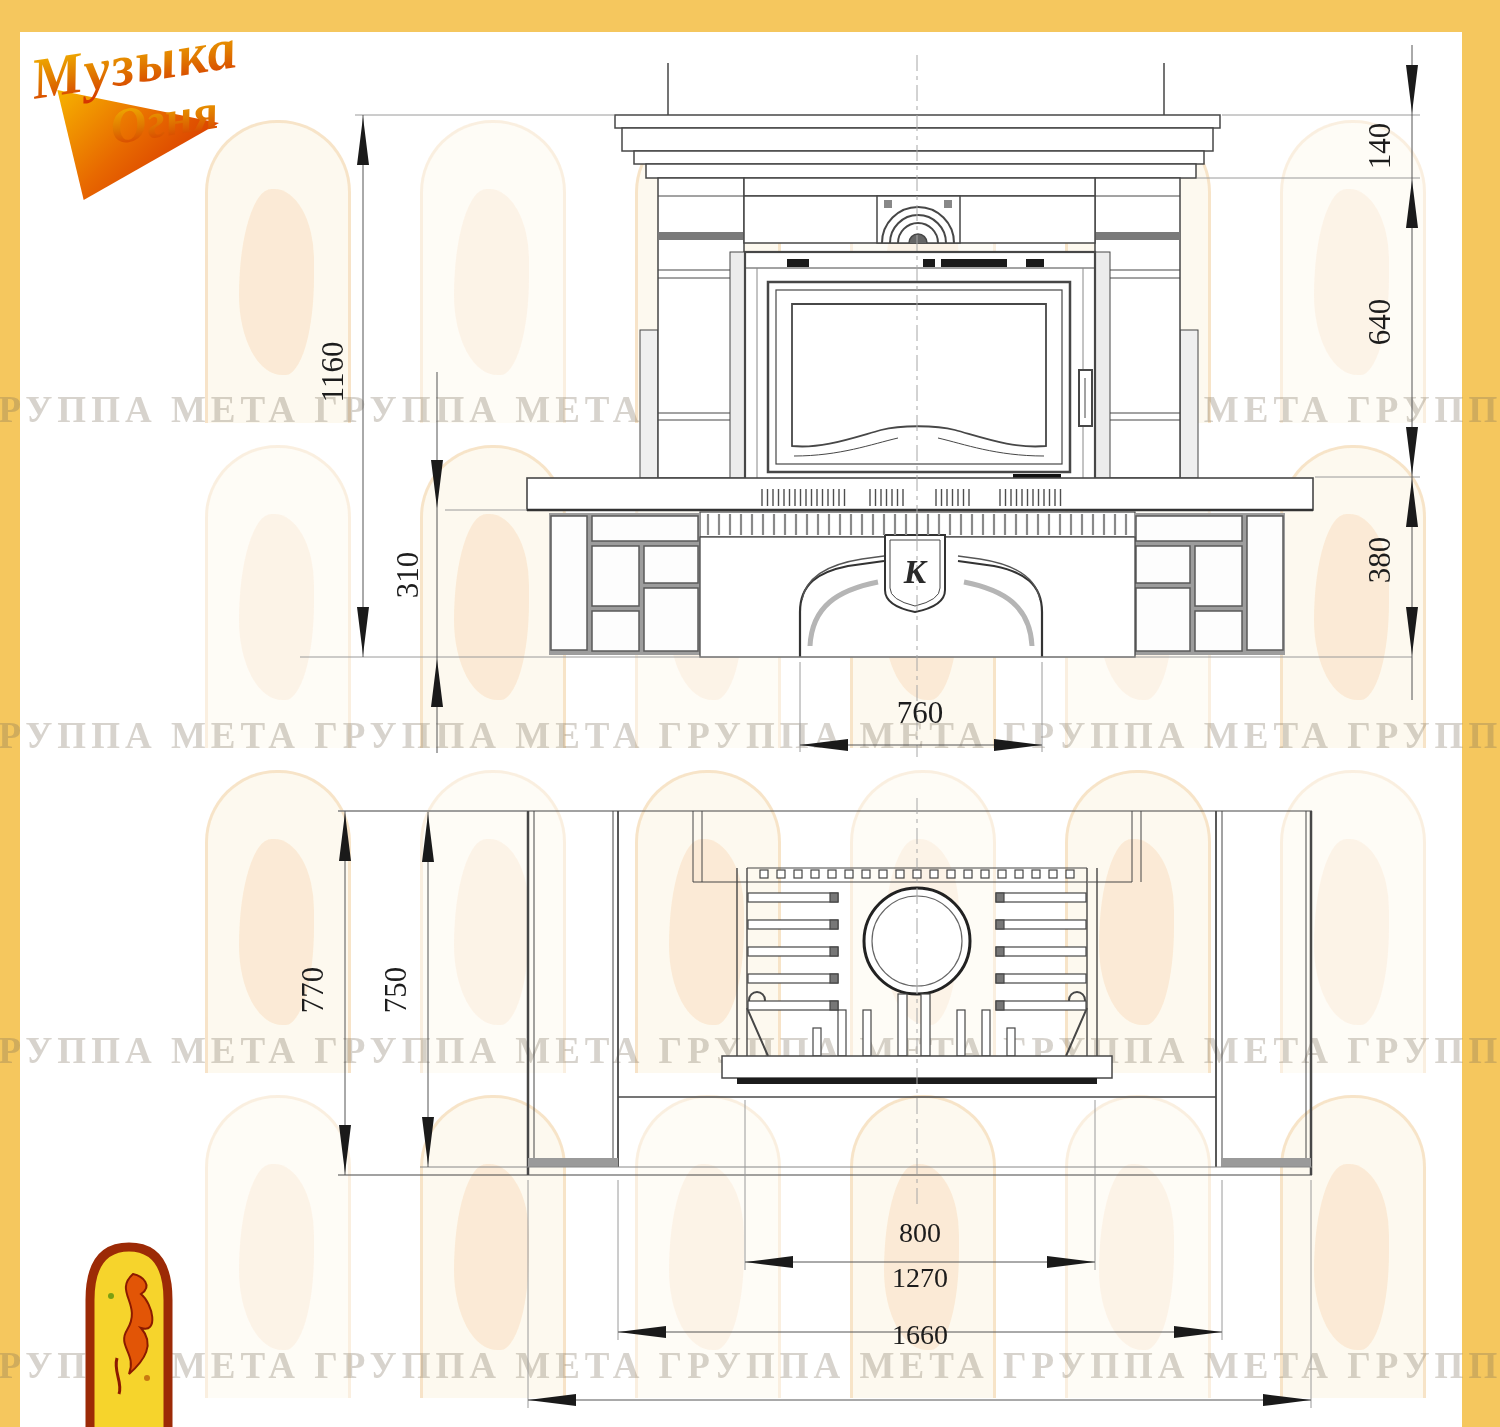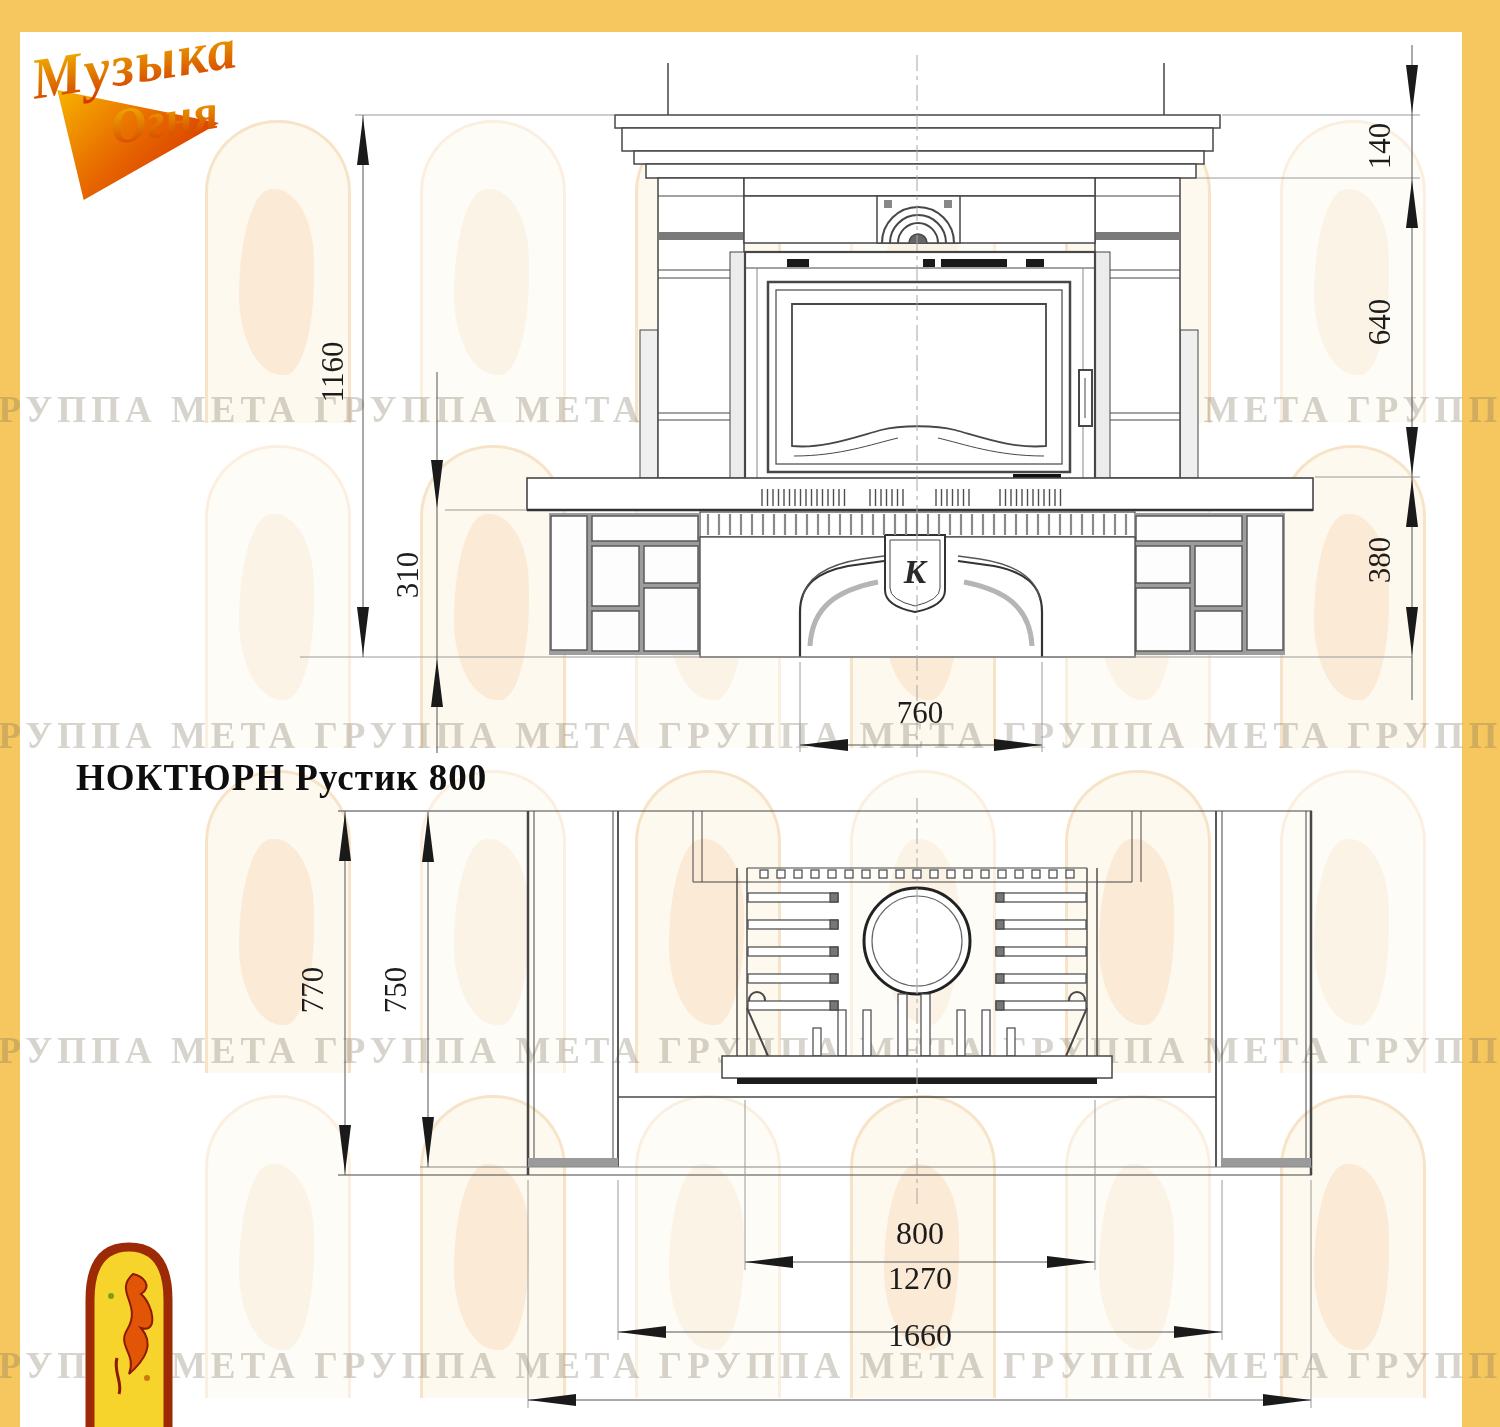--- a/index.html
+++ b/index.html
@@ -13,21 +13,21 @@
   .wm-arch{position:absolute;border:3px solid rgba(236,188,128,.45);border-bottom:none;
            border-radius:72px 72px 0 0;background:rgba(252,243,219,.55);}
   .wm-arch:after{content:"";position:absolute;left:22%;top:22%;width:54%;height:62%;
            background:rgba(242,166,90,.22);border-radius:45% 55% 40% 60%/60% 40% 55% 45%;}
   .wm-row{position:absolute;white-space:nowrap;font-weight:bold;font-size:37px;
           letter-spacing:5px;color:rgba(122,110,88,.30);z-index:1;}
   svg.drawing{position:absolute;left:0;top:0;z-index:2;}
   .txt{position:absolute;z-index:3;color:#1c1c1c;white-space:nowrap;}
   .dim{transform:translate(-50%,-50%);font-size:31px;}
   .dim.rot{transform:translate(-50%,-50%) rotate(-90deg);}
-  .dim.big{font-size:32px;}
+  .dim.big{font-size:28px;}
   .title{font-weight:bold;font-size:37px;color:#0e0e0e;letter-spacing:1px;}
   .kletter{transform:translate(-50%,-50%);font-size:33px;font-weight:bold;font-style:italic;color:#2a2a2a;}
   
   .brand{position:absolute;left:22px;top:28px;width:245px;height:165px;z-index:3;}
   .brand .flame-tri{position:absolute;left:32px;top:62px;width:165px;height:110px;
      background:linear-gradient(135deg,#f7b500 0%,#e86a00 45%,#cf1e00 100%);
      clip-path:polygon(2% 0,100% 30%,18% 100%);}
   .brand .w1,.brand .w2{position:absolute;font-style:italic;font-weight:bold;
      background:linear-gradient(180deg,#f2b400 10%,#e07800 55%,#d43000 100%);
      -webkit-background-clip:text;background-clip:text;color:transparent;
@@ -397,21 +397,20 @@
   <div class="emblem">
     <svg width="92" height="189" viewBox="0 0 92 189">
       <path d="M7,200 V62 Q7,9 46,9 Q85,9 85,62 V200 Z" fill="#f6d42c" stroke="#9c2a06" stroke-width="9"></path>
       <path d="M50,36 C30,54 60,66 44,92 C34,108 54,116 46,136 C62,122 72,106 58,90 C76,96 70,66 58,56 C70,48 60,38 50,36 Z" fill="#e25506" stroke="#8b1a00" stroke-width="2"></path>
       <path d="M34,120 C30,134 40,144 36,156" stroke="#8b1a00" stroke-width="3" fill="none"></path>
       <circle cx="28" cy="58" r="3" fill="#7aa012"></circle>
       <circle cx="64" cy="140" r="3" fill="#c97a10"></circle>
     </svg>
   </div>
 
-  <div class="txt title" style="left:76px;top:756px;">НОКТЮРН Рустик 800</div>
 
   <div class="txt kletter" style="left:915px;top:572px;">К</div>
 
   <div class="txt dim rot" style="left:333px;top:372px;">1160</div>
   <div class="txt dim rot" style="left:408px;top:575px;">310</div>
   <div class="txt dim" style="left:920px;top:713px;">760</div>
   <div class="txt dim rot" style="left:1380px;top:146px;">140</div>
   <div class="txt dim rot" style="left:1380px;top:322px;">640</div>
   <div class="txt dim rot" style="left:1380px;top:560px;">380</div>
 

